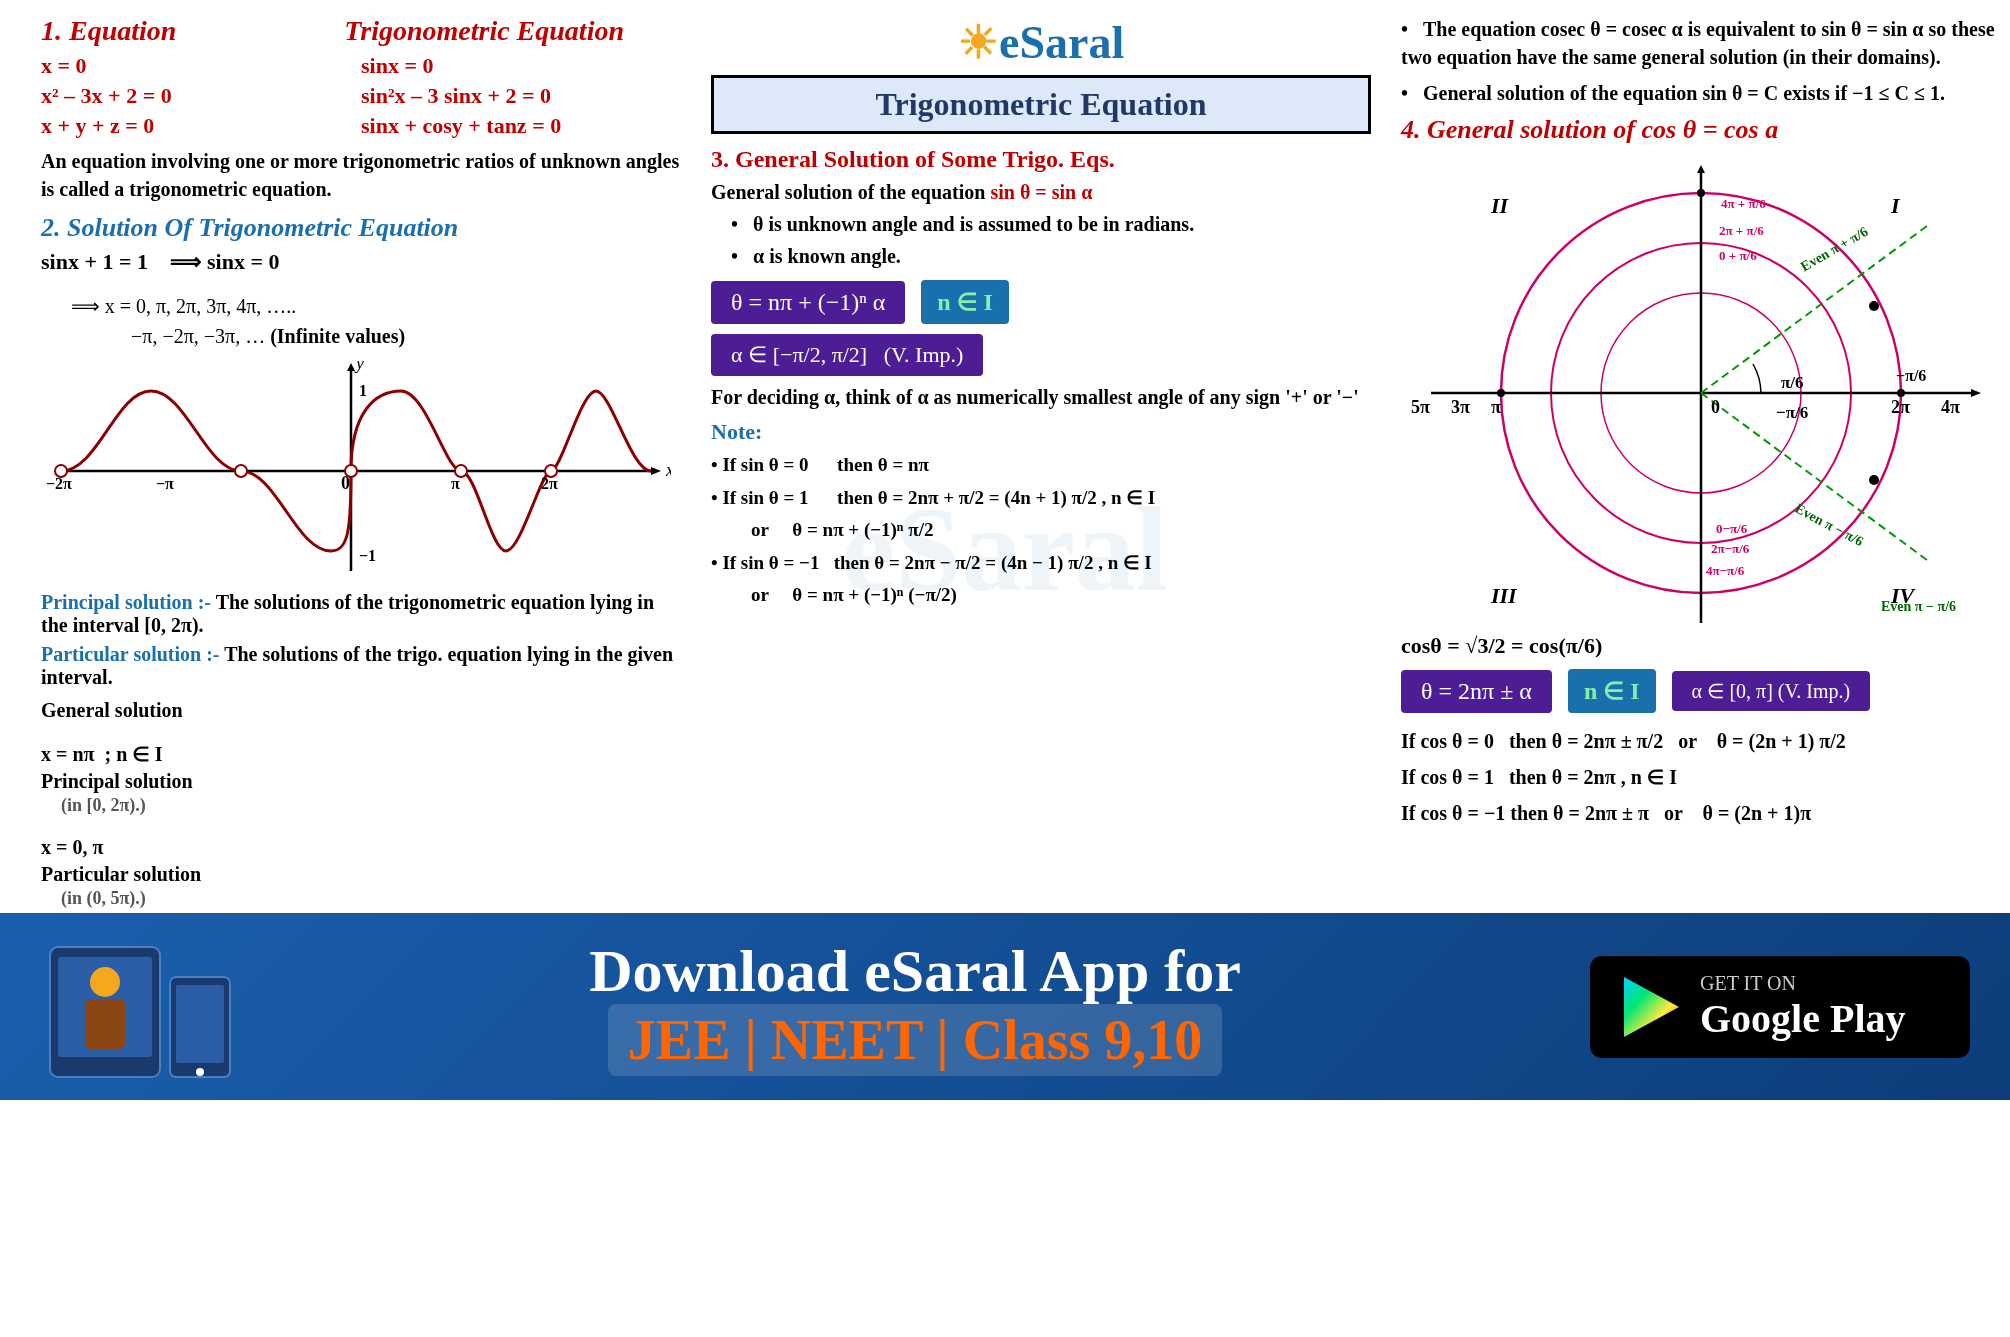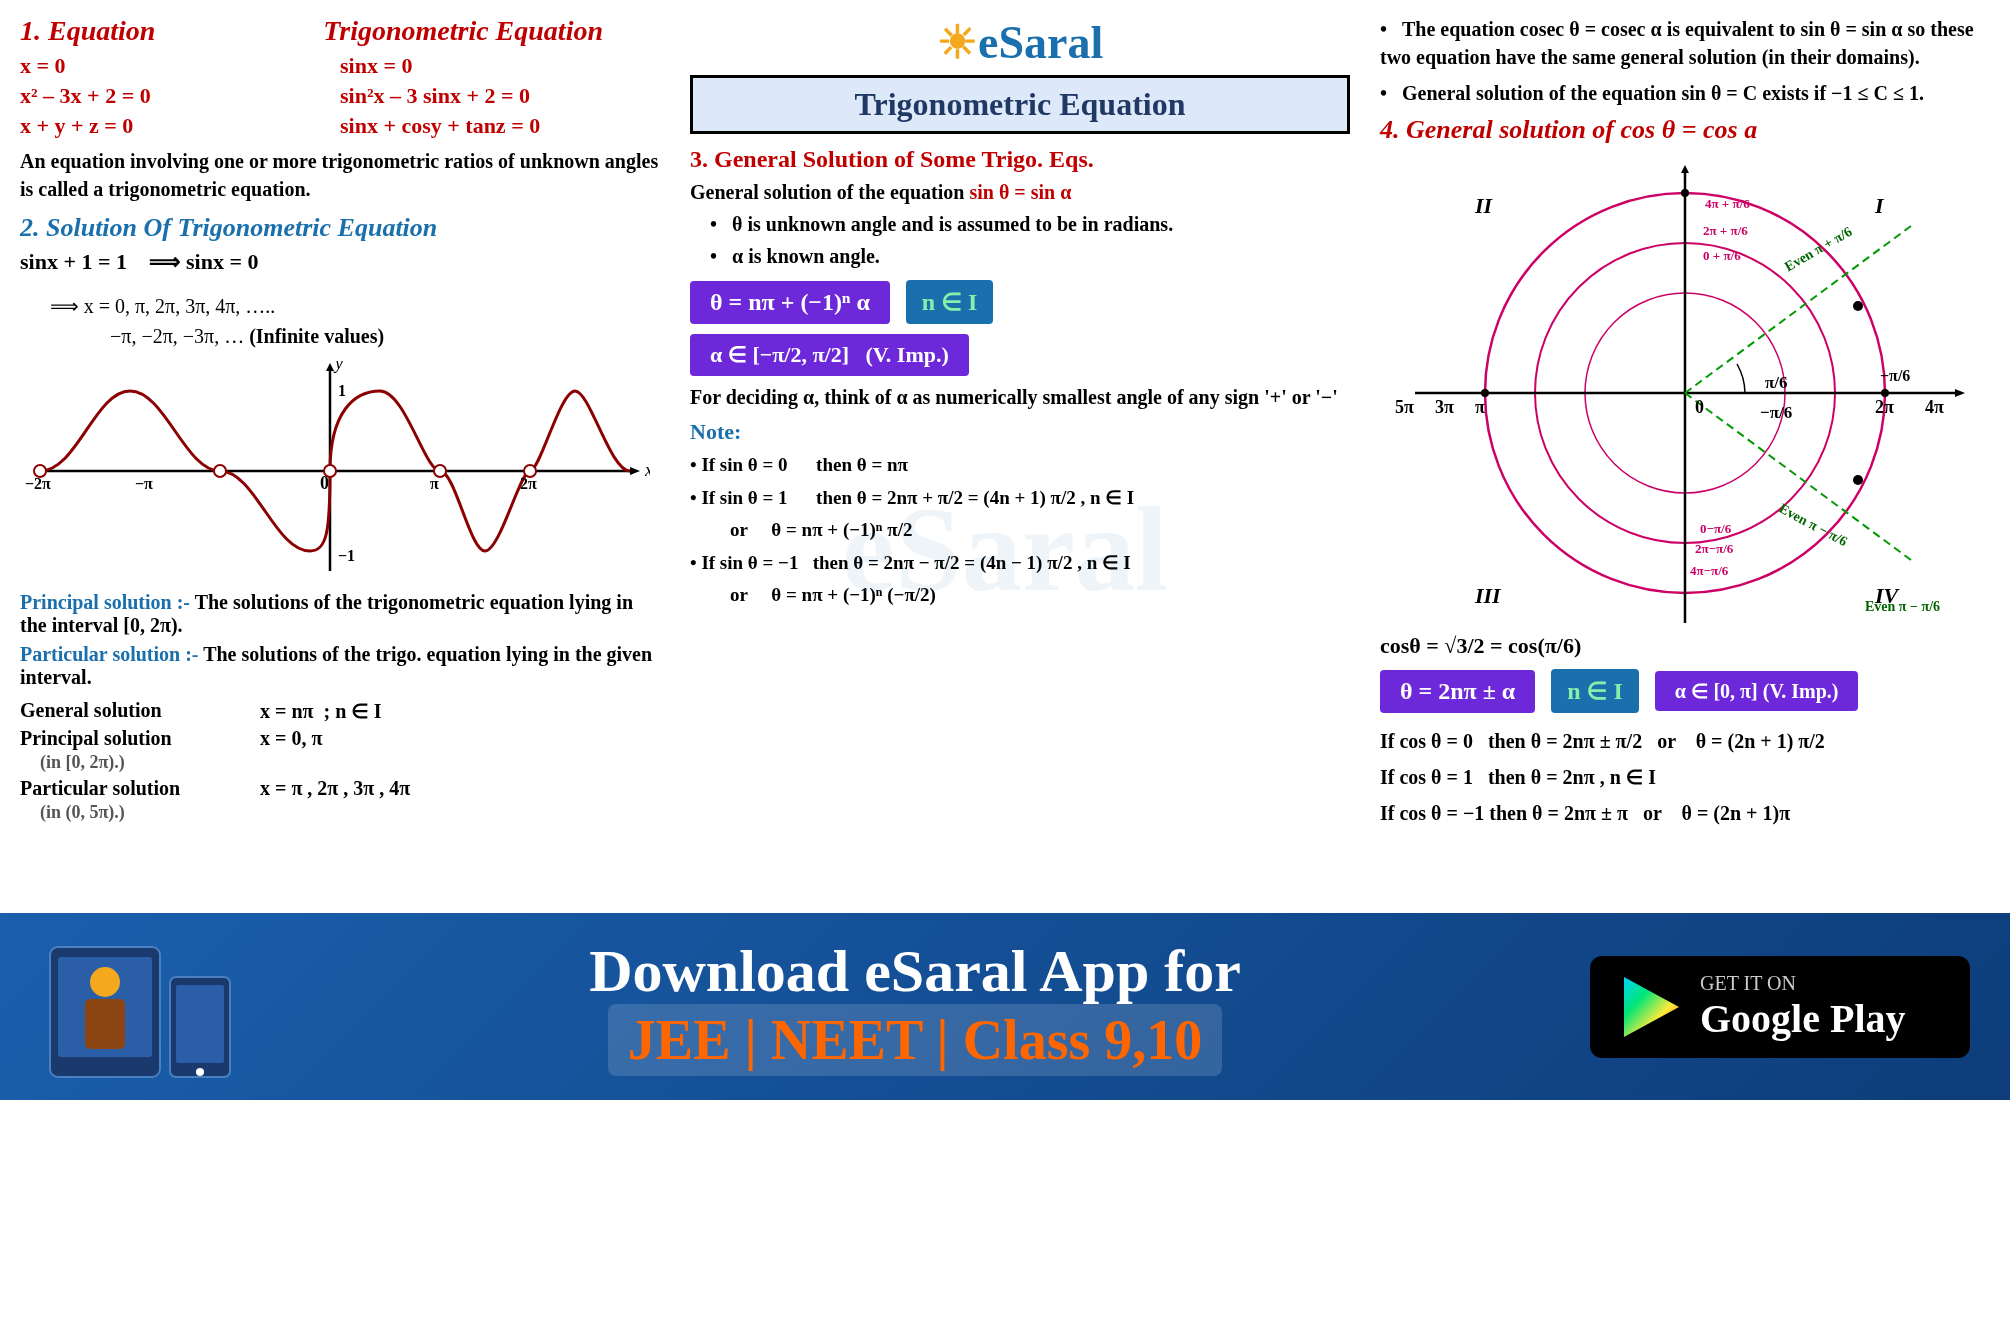--- a/index.html
+++ b/index.html
@@ -109,20 +109,21 @@
 
     .sol-table {
       margin-top: 10px;
       font-size: 20px;
     }
     .sol-table-row {
       display: flex;
       gap: 20px;
       margin-bottom: 4px;
       align-items: flex-start;
+      flex-direction: column;
     }
     .sol-label {
       width: 220px;
       color: #000;
       font-weight: bold;
     }
     .sol-value {
       color: #000;
       font-weight: bold;
     }
@@ -180,24 +181,24 @@
     }
 
     .formula-box {
       display: flex;
       align-items: center;
       gap: 16px;
       margin: 10px 0;
     }
 
     .orange-box {
-      background: #6d28d9;
+      background: #4c1d95;
       color: #fff;
       font-size: 24px;
-      font-weight: bold;
+      font-weight: normal;
       padding: 8px 20px;
       border-radius: 4px;
       white-space: nowrap;
     }
 
     .blue-box {
       background: #1a6fad;
       color: #86efac;
       font-size: 24px;
       font-weight: bold;
@@ -337,20 +338,21 @@
       font-weight: bold;
       color: #1a6fad;
       pointer-events: none;
       white-space: nowrap;
       z-index: 0;
     }
 
     .content-wrapper {
       position: relative;
       z-index: 1;
+      padding-left: 21px;
     }
   </style>
 </head>
 <body>
 
 <div class="content-wrapper">
 
   <div class="main-content">
 
     <div class="left-col">

